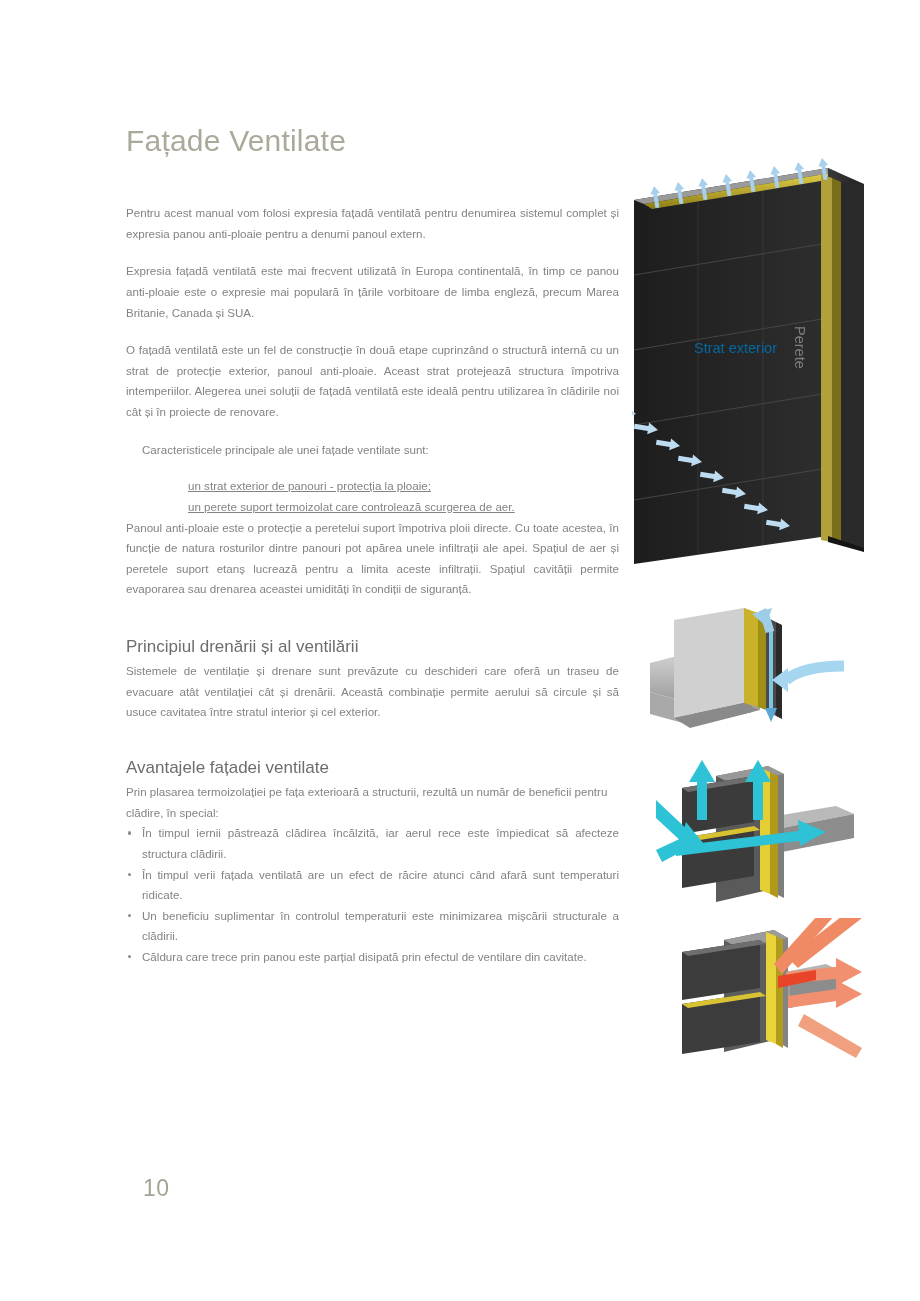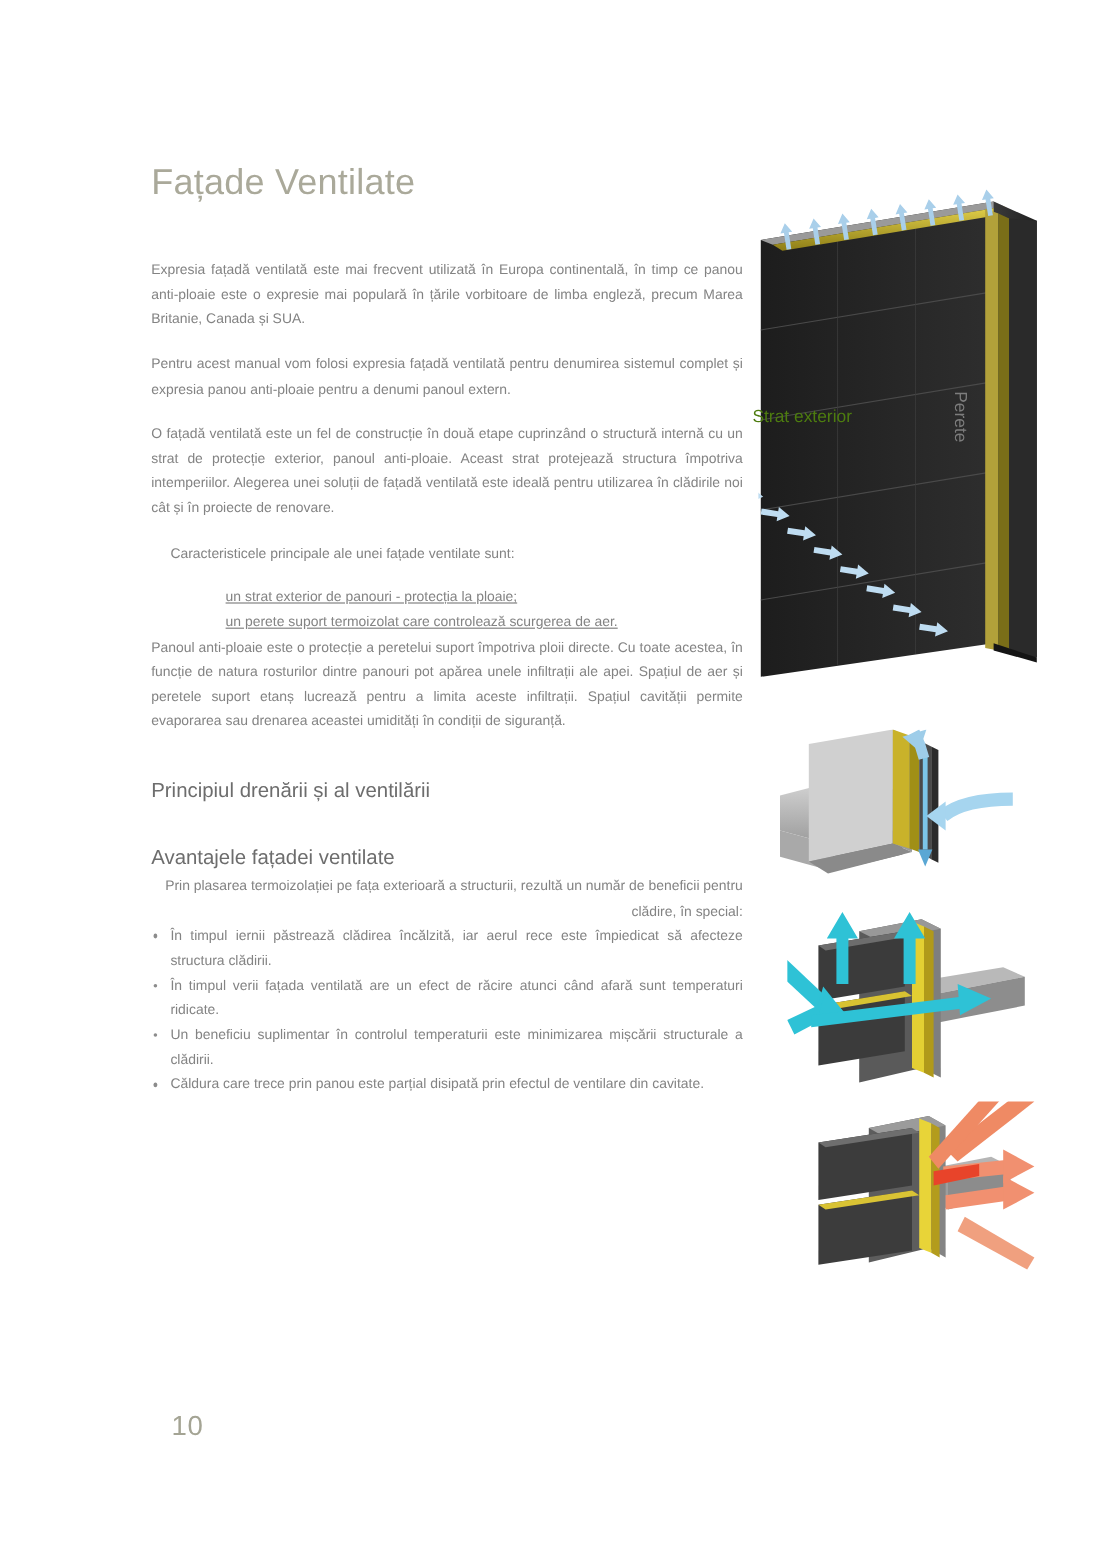--- a/index.html
+++ b/index.html
@@ -18,42 +18,42 @@
   .page {
     position: absolute;
     inset: 0;
     background: #ffffff;
   }
 
   
   .text-col {
     position: absolute;
     left: 126px;
-    top: 136px;
+    top: 124px;
     width: 493px;
   }
 
   .doc-title {
     font-size: 30px;
     font-weight: 400;
     color: #aaa99a;
     letter-spacing: 0.2px;
     margin: 0 0 46px 0;
     line-height: 1.1;
   }
 
   p.body-text {
     font-size: 11.6px;
     line-height: 1.78;
     color: #838383;
     margin: 0 0 17px 0;
     text-align: justify;
   }
   p.body-text.last { margin-bottom: 0; }
-  p.body-text.tight { margin-bottom: 0; text-align: right; }
+  p.body-text.tight { margin-bottom: 0; text-align: left; }
 
   .char-intro {
     font-size: 11.6px;
     line-height: 1.78;
     color: #838383;
     margin: 16px;
   }
   .char-list {
     list-style: none;
     margin: 0;
@@ -134,24 +134,24 @@
   .fig-solar {
     position: absolute;
     left: 666px;
     top: 918px;
     width: 200px;
     height: 148px;
   }
 
   .fig-label-strat {
     position: absolute;
-    left: 627px;
+    left: 694px;
     top: 340px;
     font-size: 14.5px;
-    color: #4d7c0f;
+    color: #0369a1;
     white-space: nowrap;
   }
   .fig-label-perete {
     position: absolute;
     left: 808px;
     top: 326px;
     font-size: 14.5px;
     color: #7d7d7d;
     white-space: nowrap;
     transform: rotate(90deg);
@@ -160,36 +160,37 @@
 </style>
 </head>
 <body>
 
 <div class="page">
 
   <div class="text-col">
 
     <h1 class="doc-title">Fațade Ventilate</h1>
 
+    <p class="body-text">Pentru acest manual vom folosi expresia fațadă ventilată pentru denumirea sistemul complet și expresia panou anti-ploaie pentru a denumi panoul extern.</p>
+
     <p class="body-text">Expresia fațadă ventilată este mai frecvent utilizată în Europa continentală, în timp ce panou anti-ploaie este o expresie mai populară în țările vorbitoare de limba engleză, precum Marea Britanie, Canada și SUA.</p>
-
-    <p class="body-text">Pentru acest manual vom folosi expresia fațadă ventilată pentru denumirea sistemul complet și expresia panou anti-ploaie pentru a denumi panoul extern.</p>
 
     <p class="body-text">O fațadă ventilată este un fel de construcție în două etape cuprinzând o structură internă cu un strat de protecție exterior, panoul anti-ploaie. Aceast strat protejează structura împotriva intemperiilor. Alegerea unei soluții de fațadă ventilată este ideală pentru utilizarea în clădirile noi cât și în proiecte de renovare.</p>
 
     <div>
       <div class="char-intro">Caracteristicele principale ale unei fațade ventilate sunt:</div>
       <ul class="char-list">
         <li>un strat exterior de panouri - protecția la ploaie;</li>
         <li>un perete suport termoizolat care controlează scurgerea de aer.</li>
       </ul>
       <p class="body-text tight" style="text-align:justify;">Panoul anti-ploaie este o protecție a peretelui suport împotriva ploii directe. Cu toate acestea, în funcție de natura rosturilor dintre panouri pot apărea unele infiltrații ale apei. Spațiul de aer și peretele suport etanș lucrează pentru a limita aceste infiltrații. Spațiul cavității permite evaporarea sau drenarea aceastei umidități în condiții de siguranță.</p>
     </div>
 
     <h2 class="section-head sec-principle">Principiul drenării și al ventilării</h2>
+    <p class="body-text last">Sistemele de ventilație și drenare sunt prevăzute cu deschideri care oferă un traseu de evacuare atât ventilației cât și drenării. Această combinație permite aerului să circule și să usuce cavitatea între stratul interior și cel exterior.</p>
 
     <h2 class="section-head sec-advantages">Avantajele fațadei ventilate</h2>
     <p class="body-text tight">Prin plasarea termoizolației pe fața exterioară a structurii, rezultă un număr de beneficii pentru clădire, în special:</p>
 
     <ul class="bullets">
       <li>În timpul iernii păstrează clădirea încălzită, iar aerul rece este împiedicat să afecteze structura clădirii.</li>
       <li>În timpul verii fațada ventilată are un efect de răcire atunci când afară sunt temperaturi ridicate.</li>
       <li>Un beneficiu suplimentar în controlul temperaturii este minimizarea mișcării structurale a clădirii.</li>
       <li>Căldura care trece prin panou este parțial disipată prin efectul de ventilare din cavitate.</li>
     </ul>

